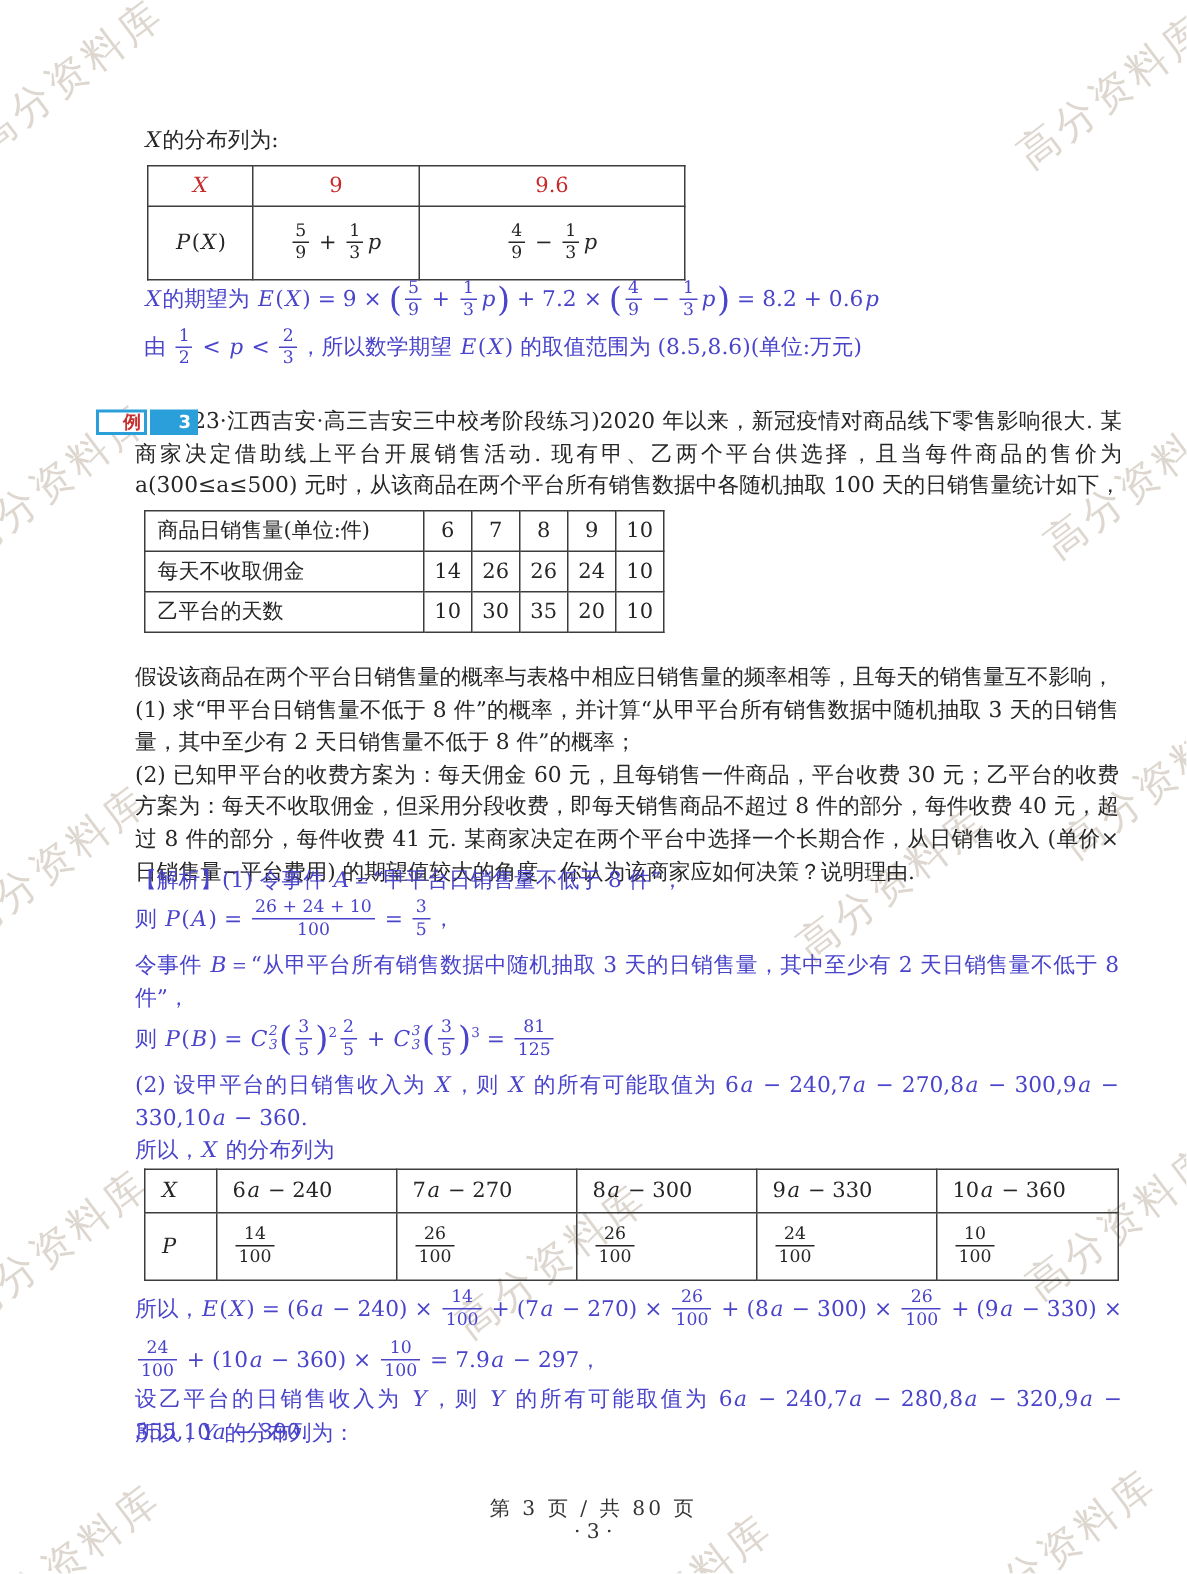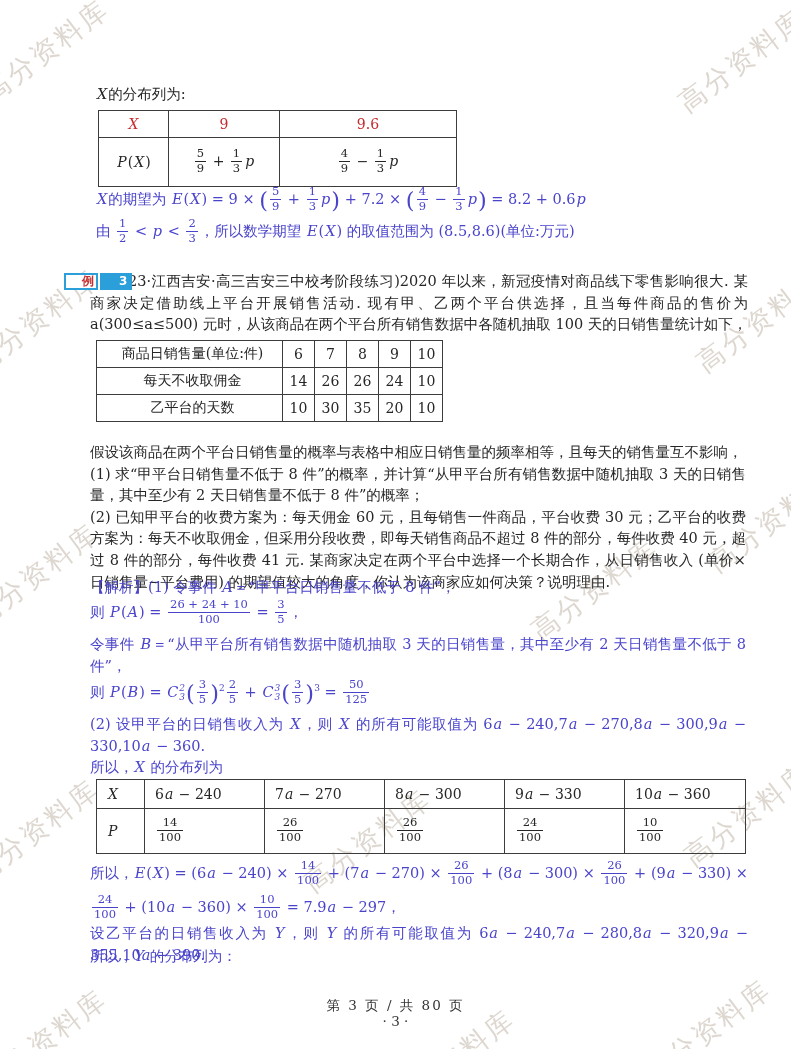--- a/index.html
+++ b/index.html
@@ -20,21 +20,21 @@
   .bigp{font-size:1.55em;vertical-align:middle;line-height:1;font-weight:300;}
   sup{font-size:0.62em;}
   .ss{display:inline-flex;flex-direction:column;font-size:9px;line-height:1.05;
       vertical-align:middle;margin:0 1px 0 0;font-style:italic;}
   table{border-collapse:collapse;table-layout:fixed;}
   td{border:1.6px solid #3c3c3c;text-align:center;vertical-align:middle;font-size:14px;
      padding:0 2px;overflow:hidden;}
   .t1 td{height:26px;}
   .t1 tr:last-child td{height:48px;}
   .t2 td{height:26px;}
-  .t2 td.lab{text-align:center;padding-left:8px;}
+  .t2 td.lab{text-align:left;padding-left:8px;}
   .t3 td{height:28px;text-align:left;padding-left:10px;}
   .t3 tr:last-child td{height:44px;}
   .badge{position:absolute;left:-26px;top:2px;display:flex;align-items:stretch;height:17px;
          font-family:"DejaVu Sans","Liberation Sans",sans-serif;}
   .badge .bl{border:2px solid #2b9fd9;background:#fff;color:#c53030;font-weight:bold;
              font-size:12px;line-height:13px;padding:0 2px;}
   .badge .bn{background:#2b9fd9;color:#fff;font-weight:bold;font-size:12px;line-height:17px;
              padding:0 5px;margin-left:2px;}
   .footer{position:absolute;left:0;width:791px;text-align:center;font-size:13.5px;color:#333;}
   p{margin:0;}
@@ -136,21 +136,21 @@
 
   <div class="blk blue" style="left:90px;top:577px"><span class="mb">【解析】</span>(1) 令事件 <span class="mi">A</span>＝“甲平台日销售量不低于 8 件”，</div>
   <div class="blk blue" style="left:90px;top:599px;line-height:normal">则 <span class="mi">P</span>(<span class="mi">A</span>) = <span class="frac"><span class="num">26 + 24 + 10</span><span class="den">100</span></span> = <span class="frac"><span class="num">3</span><span class="den">5</span></span>，</div>
   <div class="blk blue just" style="left:90px;top:634px;width:656px">令事件 <span class="mi">B</span>＝“从甲平台所有销售数据中随机抽取 3 天的日销售量，其中至少有 2 天日销售量不低于 8 件”，</div>
   <div class="blk blue" style="left:90px;top:679px;line-height:normal">则 <span class="mi">P</span>(<span class="mi">B</span>) = <span class="mi">C</span><span class="ss">
         <span>2</span>
         <span>3</span>
       </span><span class="bigp">(</span><span class="frac"><span class="num">3</span><span class="den">5</span></span><span class="bigp">)</span><sup>2</sup><span class="frac"><span class="num">2</span><span class="den">5</span></span> + <span class="mi">C</span><span class="ss">
         <span>3</span>
         <span>3</span>
-      </span><span class="bigp">(</span><span class="frac"><span class="num">3</span><span class="den">5</span></span><span class="bigp">)</span><sup>3</sup> = <span class="frac"><span class="num">50</span><span class="den">125</span></span></div>
+      </span><span class="bigp">(</span><span class="frac"><span class="num">3</span><span class="den">5</span></span><span class="bigp">)</span><sup>3</sup> = <span class="frac"><span class="num">81</span><span class="den">125</span></span></div>
   <div class="blk blue just" style="left:90px;top:714px;width:656px">(2) 设甲平台的日销售收入为 <span class="mi">X</span>，则 <span class="mi">X</span> 的所有可能取值为 6<span class="mi">a</span> − 240,7<span class="mi">a</span> − 270,8<span class="mi">a</span> − 300,9<span class="mi">a</span> − 330,10<span class="mi">a</span> − 360.</div>
   <div class="blk blue" style="left:90px;top:757px">所以，<span class="mi">X</span> 的分布列为</div>
 
   <table class="t3" style="position:absolute;left:96px;top:779px;width:649px">
     <colgroup>
         <col style="width:48px">
         <col style="width:120px">
         <col style="width:120px">
         <col style="width:120px">
         <col style="width:120px">

